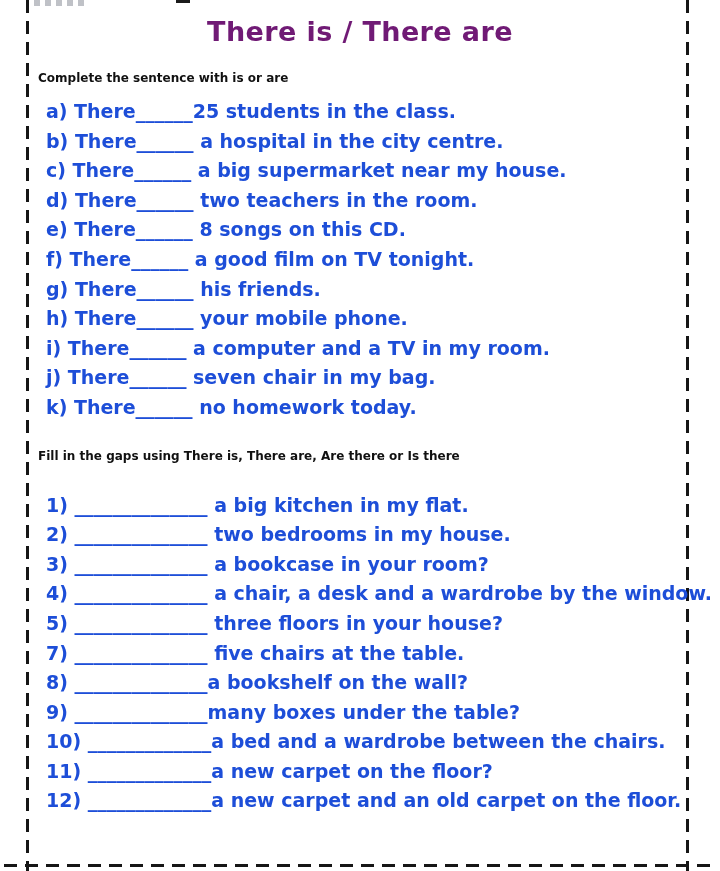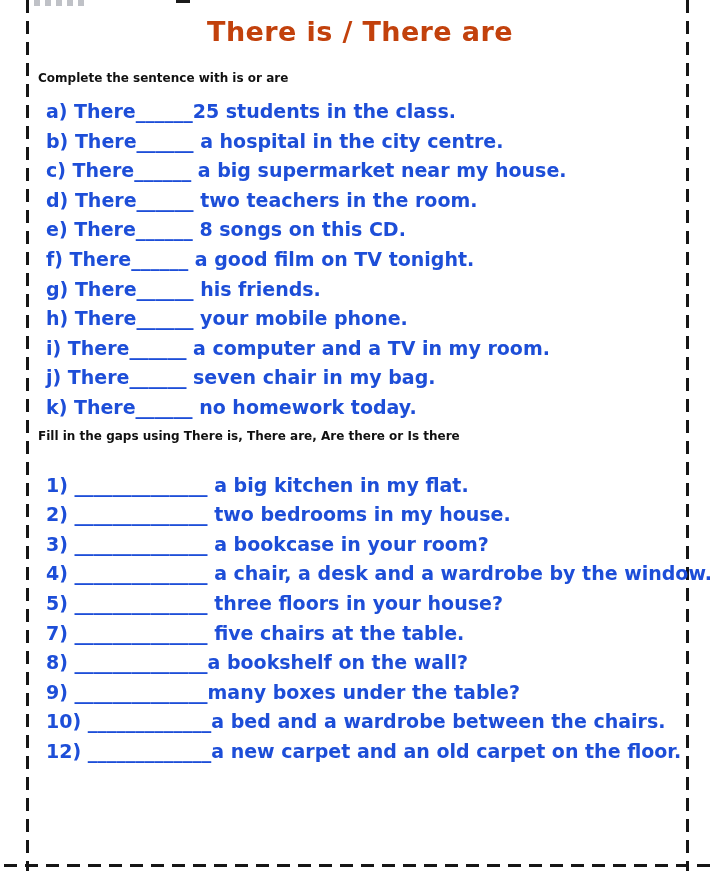--- a/index.html
+++ b/index.html
@@ -55,31 +55,31 @@
     position: absolute;
     left: 30px;
     right: 30px;
     top: 0;
   }
   .title {
     margin: 16px 0 0 0;
     text-align: center;
     font-size: 27px;
     font-weight: 700;
-    color: #c2410c;
+    color: #701a75;
     letter-spacing: 0.4px;
   }
   .heading {
     margin: 24px 0 0 8px;
     font-size: 12px;
     font-weight: 700;
     color: #111111;
   }
   .heading.second {
-    margin-top: 6px;
+    margin-top: 26px;
   }
   .items {
     margin: 12px 0 0 16px;
   }
   .items.second {
     margin-top: 28px;
   }
   .row {
     font-size: 19px;
     font-weight: 700;
@@ -146,18 +146,19 @@
 
 
         <div class="row">7) ______________ five chairs at the table.</div>
 
         <div class="row">8) ______________a bookshelf on the wall?</div>
 
         <div class="row">9) ______________many boxes under the table?</div>
 
         <div class="row">10) _____________a bed and a wardrobe between the chairs.</div>
 
+        <div class="row">11) _____________a new carpet on the floor?</div>
 
         <div class="row">12) _____________a new carpet and an old carpet on the floor.</div>
       </div>
 
   </div>
 </div>
 
 </body></html>

